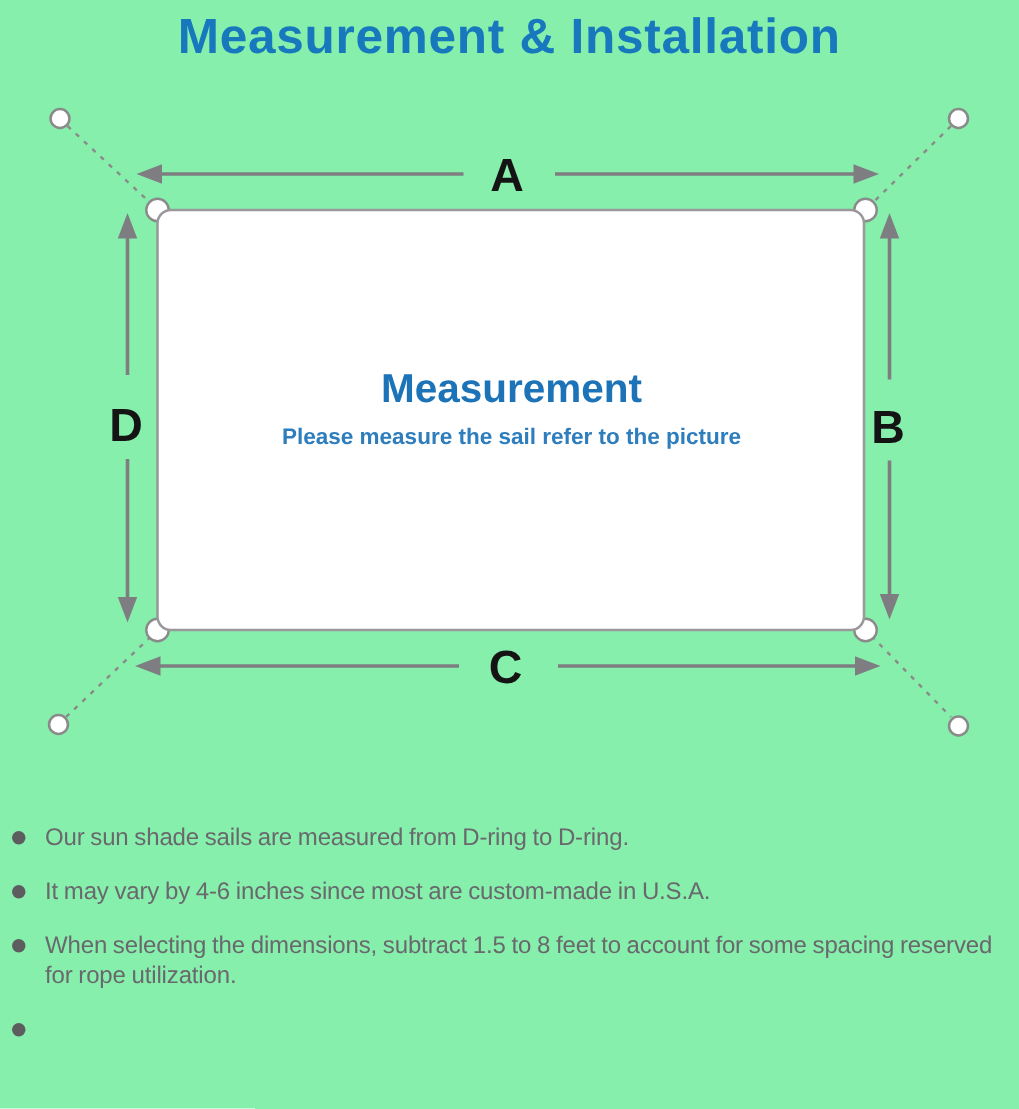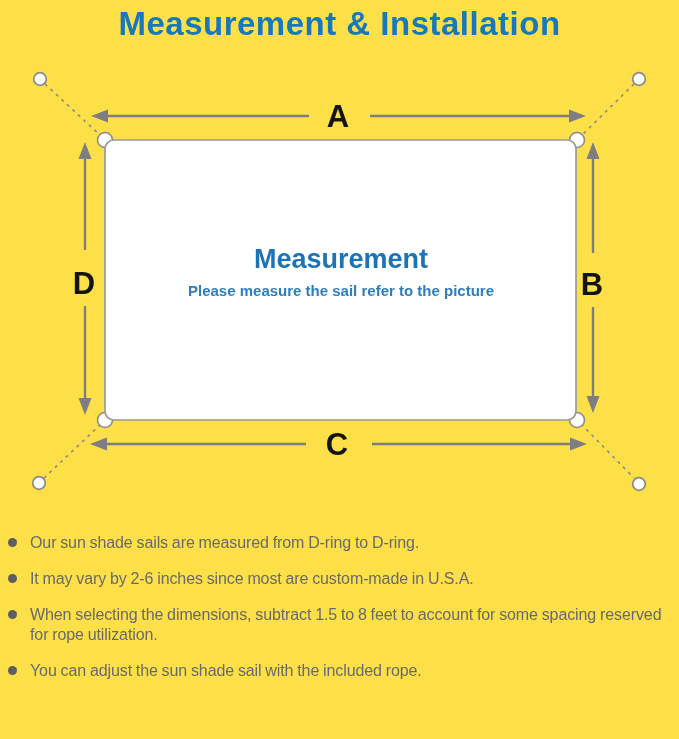--- a/index.html
+++ b/index.html
@@ -1,20 +1,20 @@
 <!DOCTYPE html>
 <html><head>
 <meta charset="utf-8">
 <style>
   html, body { margin: 0; padding: 0; background: #ffffff; }
   .page {
     position: relative;
     width: 679px;
     height: 739px;
-    background: #fde047;
+    background: #86efac;
     overflow: hidden;
     font-family: "Liberation Sans", sans-serif;
   }
   .title {
     position: absolute;
     top: 0; left: 0; right: 0;
     height: 50px;
     line-height: 48px;
     text-align: center;
     font-size: 33px;
@@ -47,21 +47,21 @@
     position: absolute;
     top: 533px;
     left: 8px;
     width: 660px;
     margin: 0;
     padding: 0;
     list-style: none;
   }
   .notes li {
     position: relative;
-    margin: 0 0 16px 0;
+    margin: 16px 0 16px 0;
     padding-left: 22px;
     max-width: 645px;
     font-size: 16px;
     line-height: 20px;
     color: #69696d;
     letter-spacing: -0.1px;
     word-spacing: -0.5px;
   }
   .dot {
     position: absolute;
@@ -139,25 +139,24 @@
     <text class="center-subtitle" x="341" y="296" text-anchor="middle" fill="#2e7dbc">Please measure the sail refer to the picture</text>
   </svg>
 
   <ul class="notes">
     <li>
       <span class="dot"></span>
       <span>Our sun shade sails are measured from D-ring to D-ring.</span>
     </li>
     <li>
       <span class="dot"></span>
-      <span>It may vary by 2-6 inches since most are custom-made in U.S.A.</span>
+      <span>It may vary by 4-6 inches since most are custom-made in U.S.A.</span>
     </li>
     <li>
       <span class="dot"></span>
       <span>When selecting the dimensions, subtract 1.5 to 8 feet to account for some spacing reserved for rope utilization.</span>
     </li>
     <li>
       <span class="dot"></span>
-      <span>You can adjust the sun shade sail with the included rope.</span>
     </li>
   </ul>
 
 </div>
 
 </body></html>

